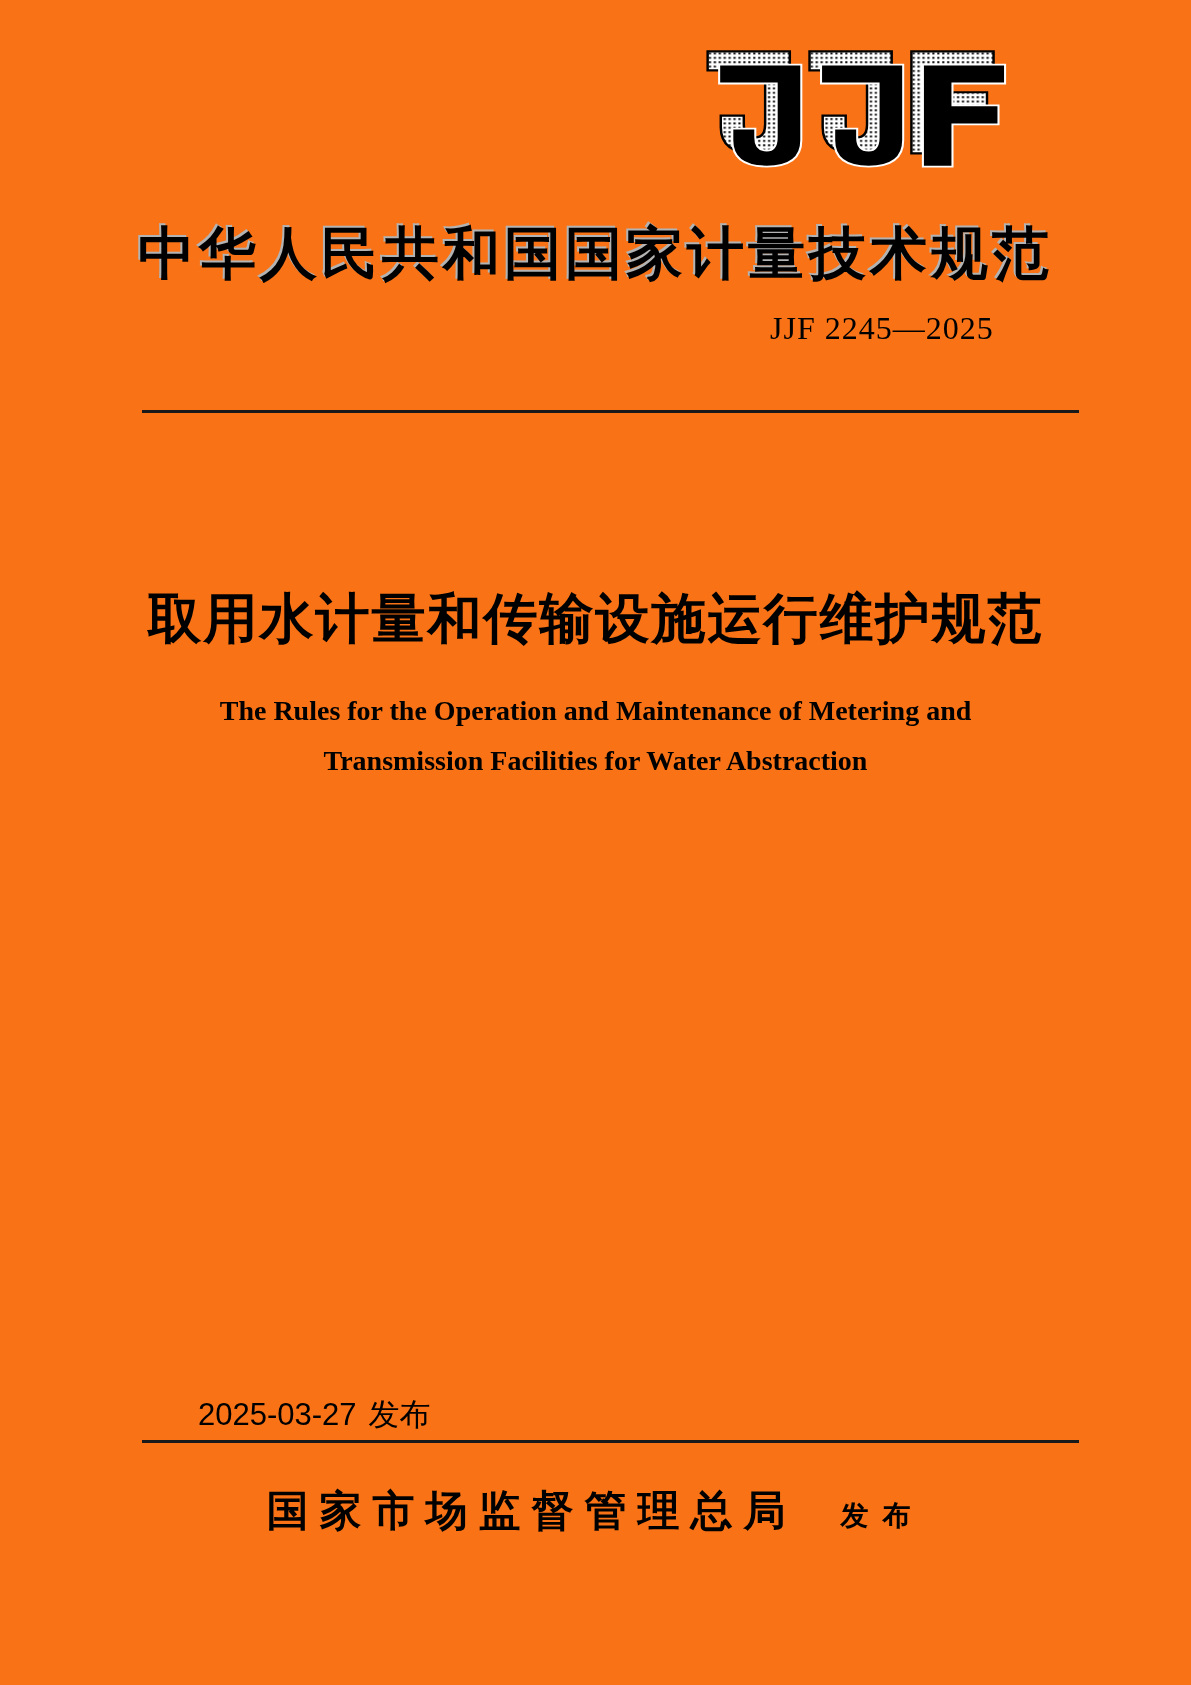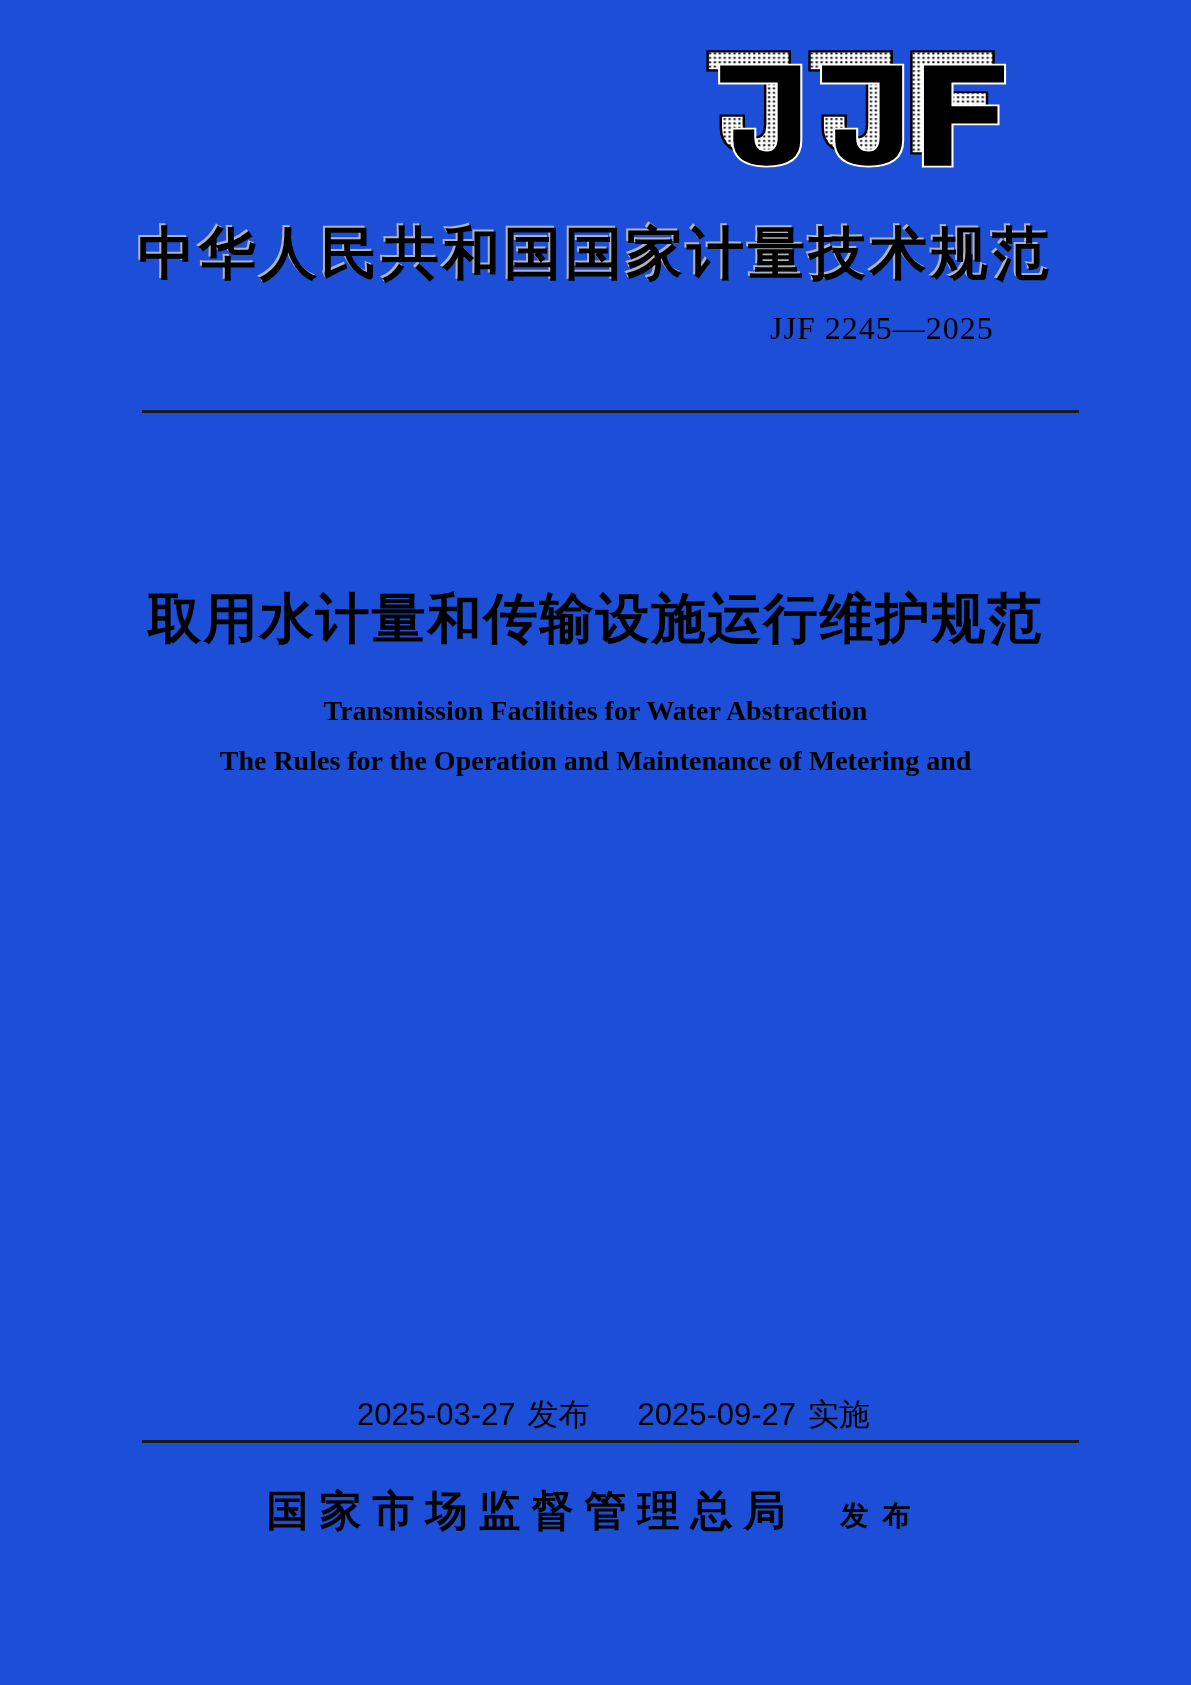--- a/index.html
+++ b/index.html
@@ -4,21 +4,21 @@
 <style>
   html, body {
     margin: 0;
     padding: 0;
     background: #ffffff;
   }
   .page {
     position: relative;
     width: 1191px;
     height: 1685px;
-    background: #1d4ed8;
+    background: #f97316;
     color: #000000;
     overflow: hidden;
     font-family: "Liberation Serif", "DejaVu Serif", serif;
   }
 
   
   .logo {
     position: absolute;
     top: 50px;
     left: 706px;
@@ -93,27 +93,26 @@
 
   
   .dates-row {
     position: absolute;
     top: 1394px;
     left: 142px;
     width: 937px;
     box-sizing: border-box;
     padding: 0 50px 0 56px;
     display: flex;
-    justify-content: center;
+    justify-content: flex-start;
     align-items: baseline;
     font-family: "Liberation Sans", "DejaVu Sans", sans-serif;
     font-size: 31px;
     font-weight: 500;
     white-space: nowrap;
-    gap: 48px;
   }
   .date-label { margin-left: 12px; }
 
   
   .publisher-row {
     position: absolute;
     top: 1483px;
     left: 0;
     width: 100%;
     display: flex;
@@ -171,30 +170,27 @@
 
   <div class="heading">中华人民共和国国家计量技术规范</div>
 
   <div class="doc-number">JJF 2245—2025</div>
 
   <div class="rule rule-top"></div>
 
   <div class="title-cn">取用水计量和传输设施运行维护规范</div>
 
   <div class="title-en">
+    <div>The Rules for the Operation and Maintenance of Metering and</div>
     <div>Transmission Facilities for Water Abstraction</div>
-    <div>The Rules for the Operation and Maintenance of Metering and</div>
   </div>
 
   <div class="dates-row">
     <div>
       <span>2025-03-27</span><span class="date-label">发布</span>
-    </div>
-    <div>
-      <span>2025-09-27</span><span class="date-label">实施</span>
     </div>
   </div>
 
   <div class="rule rule-bottom"></div>
 
   <div class="publisher-row">
     <span class="publisher-name">国家市场监督管理总局</span>
     <span class="publisher-action">发布</span>
   </div>
 

